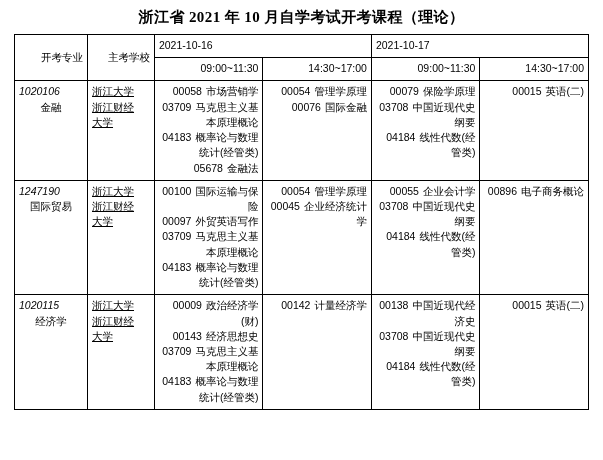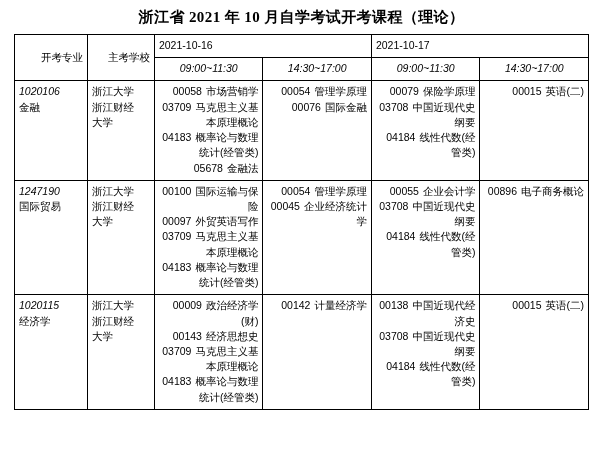--- a/index.html
+++ b/index.html
@@ -53,27 +53,26 @@
   }
   .hdr-date {
     text-align: left;
     vertical-align: middle !important;
     font-size: 10.5px;
     font-weight: normal;
     padding-top: 5px;
     padding-bottom: 5px;
   }
   .hdr-time {
-    text-align: center;
+    text-align: right;
     vertical-align: middle !important;
     font-size: 10.5px;
     font-weight: bold;
     padding-top: 6px;
     padding-bottom: 6px;
-    font-style: italic;
   }
   .col-major { width: 72px; }
   .col-school { width: 66px; }
   .col-s1 { width: 107px; }
   .col-s2 { width: 107px; }
   .col-s3 { width: 107px; }
   .col-s4 { width: 107px; }
   .cell-list {
     margin: 0;
     padding: 0;
@@ -87,22 +86,22 @@
   }
   .code {
     display: inline;
     white-space: nowrap;
     margin-right: 4px;
   }
   .cname {
     display: inline;
   }
   .major-code { display: block; font-style: italic; }
-  .major-name { display: block; }
-  .school-line { display: block; }
+  .major-name { display: block; text-align: center; }
+  .school-line { display: block; text-decoration: underline; }
 </style>
 </head>
 <body>
 
 <div class="page">
 
   <div class="doc-title">浙江省 2021 年 10 月自学考试开考课程（理论）</div>
 
   <table class="sched">
     <colgroup>

